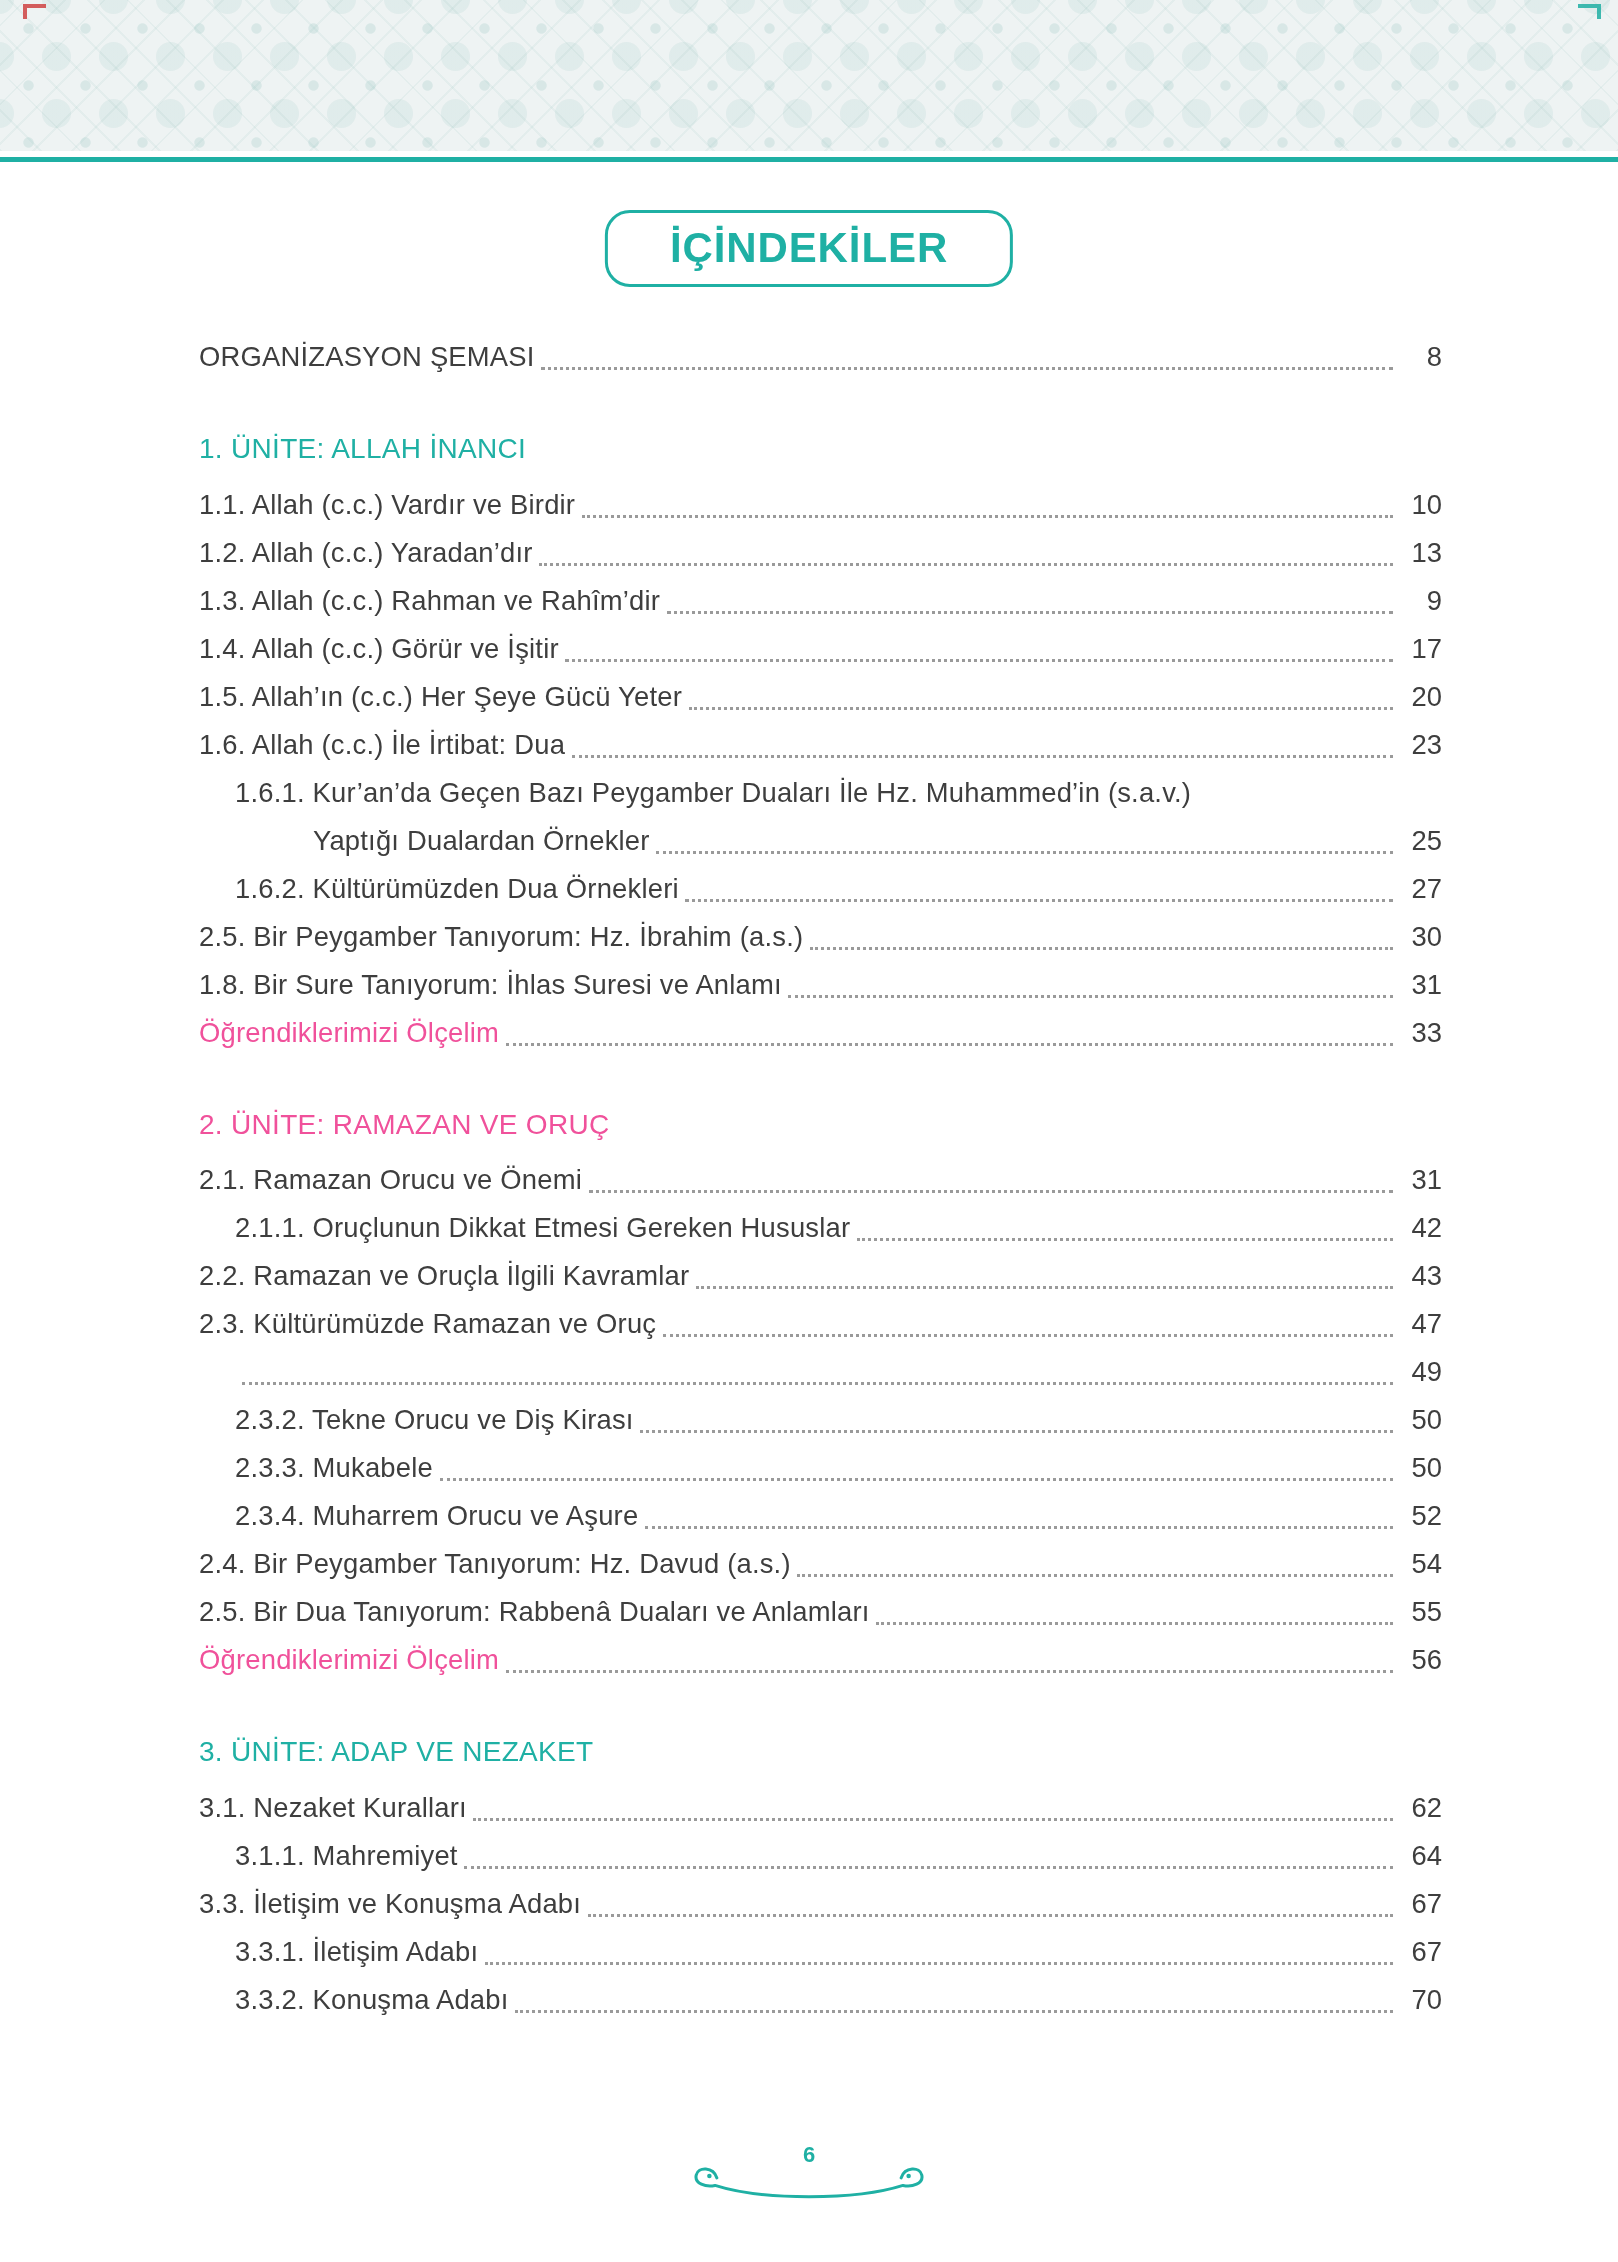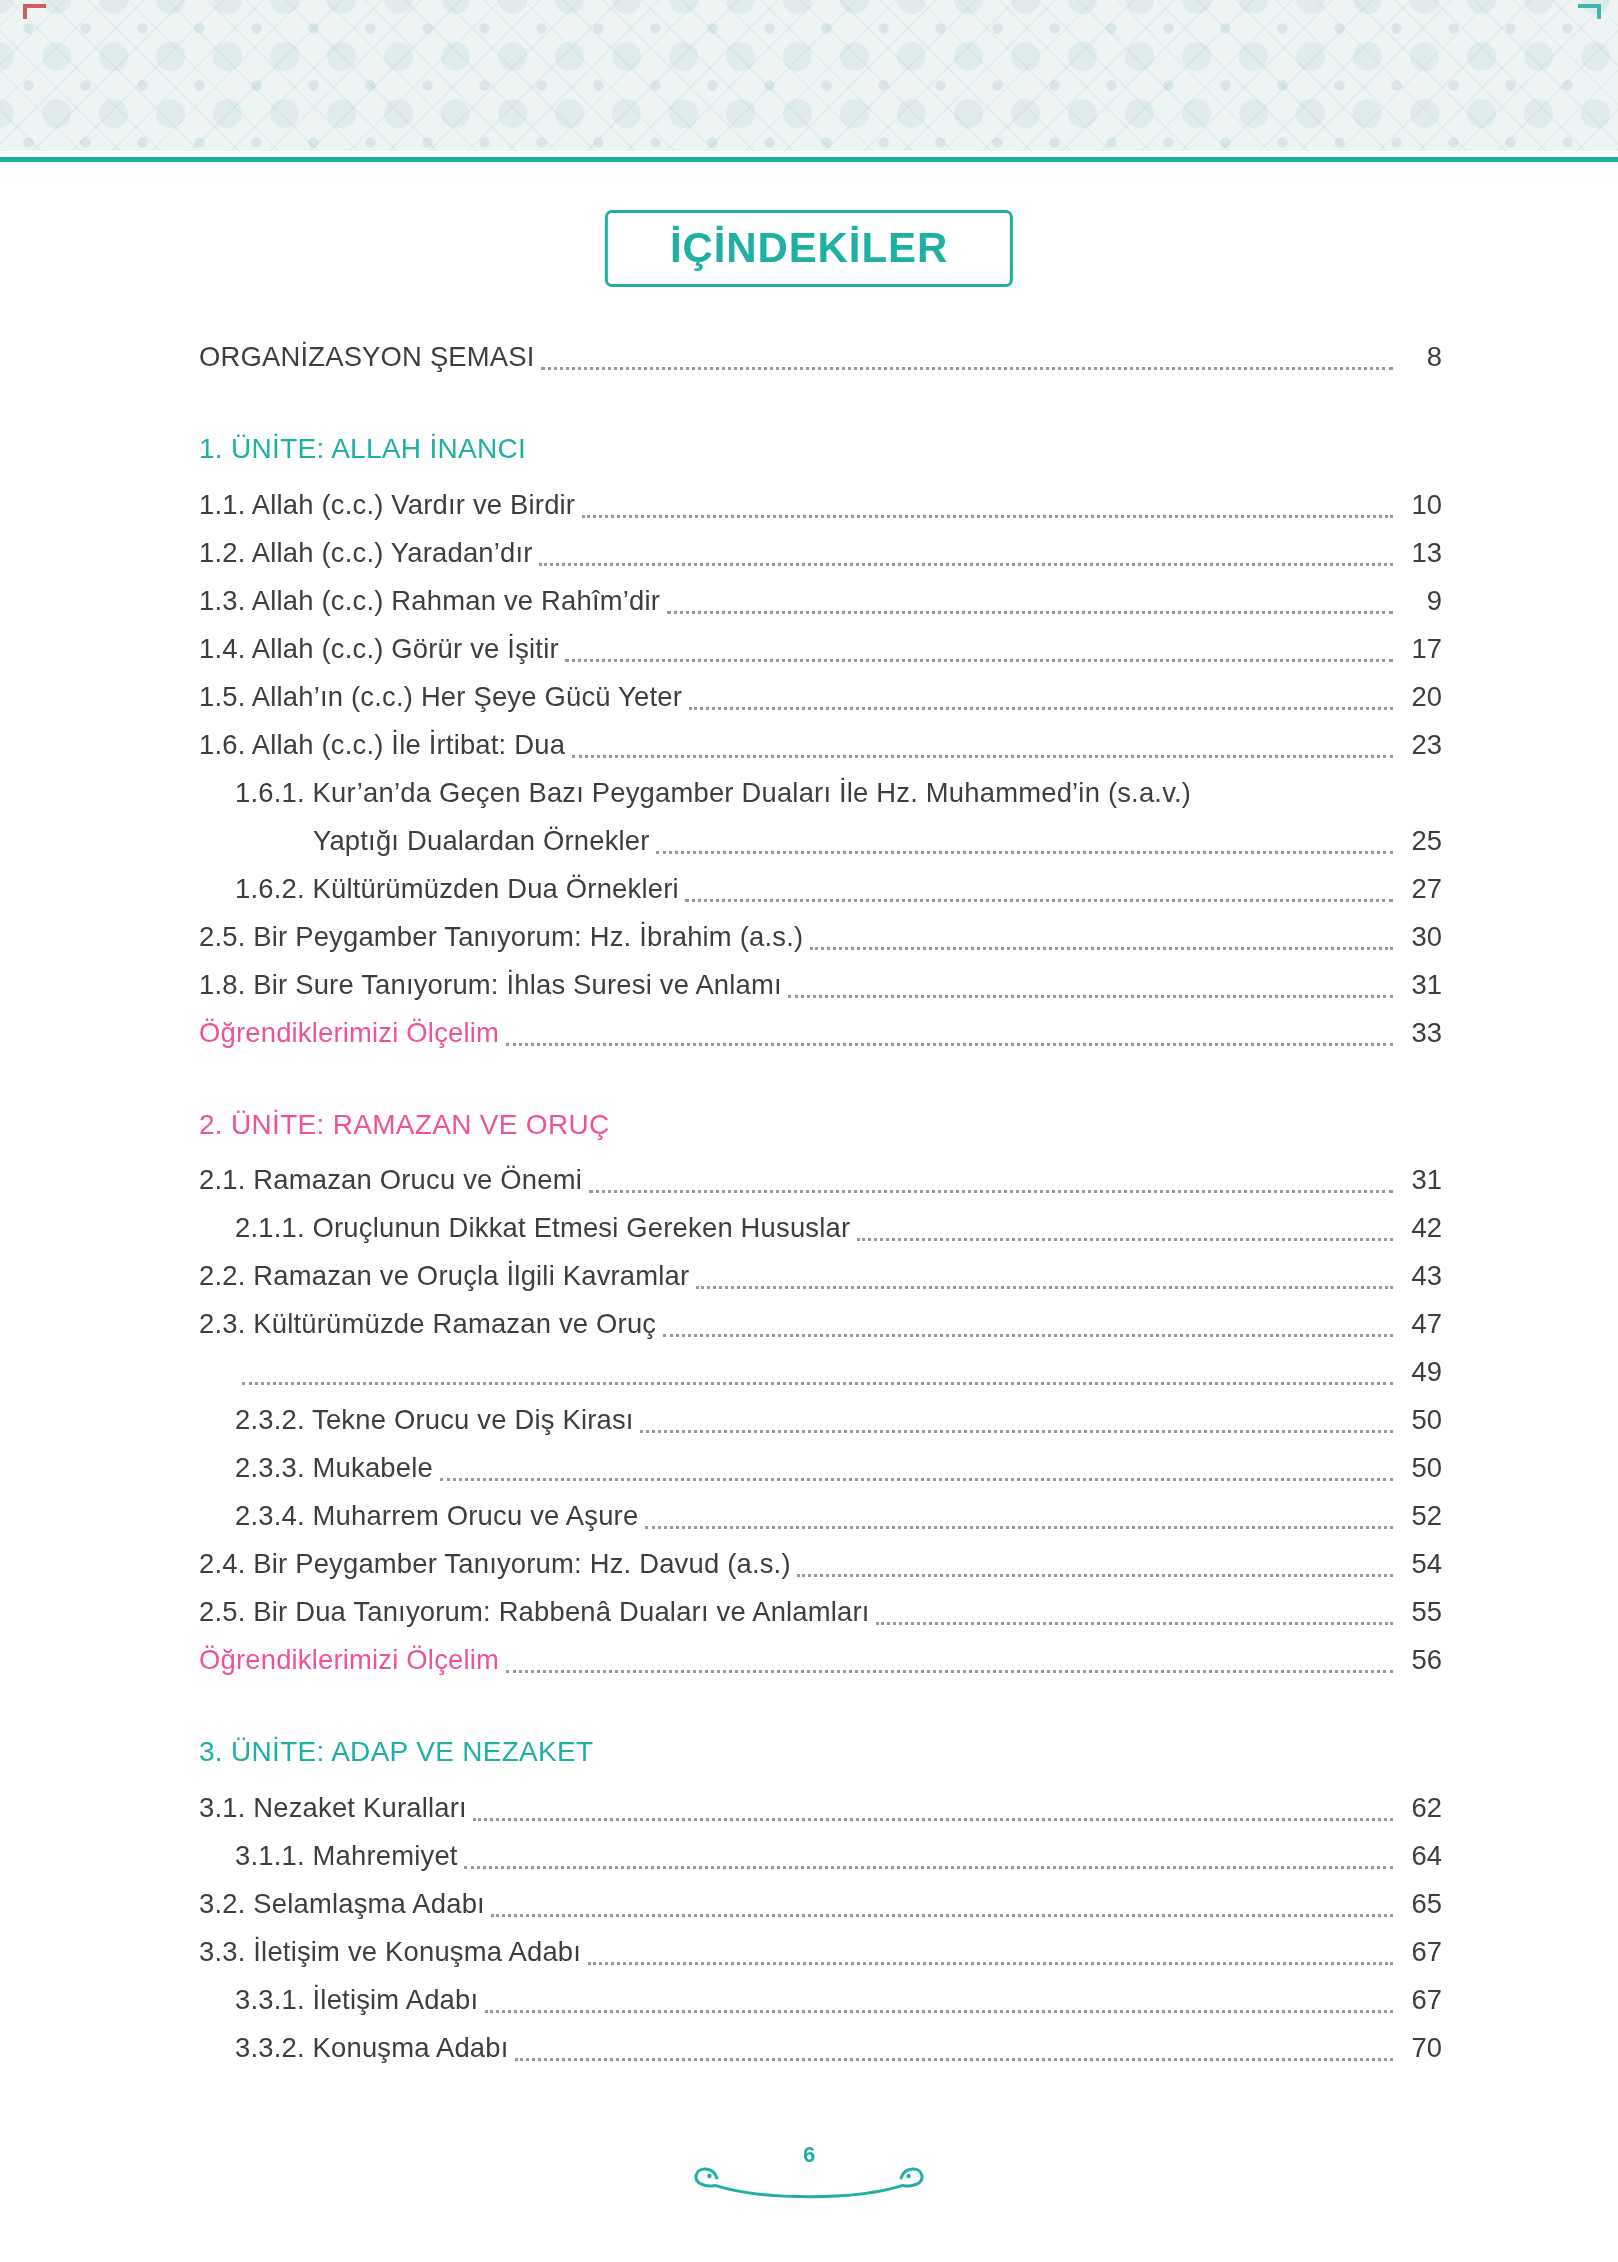--- a/index.html
+++ b/index.html
@@ -41,21 +41,21 @@
     border-left:4.7px solid #cf4343;border-top:4.7px solid #cf4343;
   }
   .crop-mark.right{
     right:17px;top:3.8px;width:23px;height:15px;
     border-right:4.7px solid var(--teal);border-top:4.7px solid var(--teal);
   }
   
   .title-box{
     position:absolute;top:210px;left:50%;transform:translateX(-50%);
     border:3.8px solid var(--teal);
-    border-radius:7px;
+    border-radius:25px;
     padding:11.4px 62px;
     background:#ffffff;
   }
   .title-box span{
     font-size:42px;font-weight:bold;letter-spacing:0.9px;color:var(--teal);
     white-space:nowrap;
   }
   
   .toc{
     position:absolute;left:199px;right:176px;top:333px;
@@ -234,25 +234,20 @@
         <div class="toc-heading teal">3. ÜNİTE: ADAP VE NEZAKET</div>
         <div class="toc-row indent-0">
           <span class="toc-label">3.1. Nezaket Kuralları</span>
           <span class="toc-leader"></span>
           <span class="toc-page">62</span>
         </div>
         <div class="toc-row indent-1">
           <span class="toc-label">3.1.1. Mahremiyet</span>
           <span class="toc-leader"></span>
           <span class="toc-page">64</span>
-        </div>
-        <div class="toc-row indent-0">
-          <span class="toc-label">3.2. Selamlaşma Adabı</span>
-          <span class="toc-leader"></span>
-          <span class="toc-page">65</span>
         </div>
         <div class="toc-row indent-0">
           <span class="toc-label">3.3. İletişim ve Konuşma Adabı</span>
           <span class="toc-leader"></span>
           <span class="toc-page">67</span>
         </div>
         <div class="toc-row indent-1">
           <span class="toc-label">3.3.1. İletişim Adabı</span>
           <span class="toc-leader"></span>
           <span class="toc-page">67</span>

